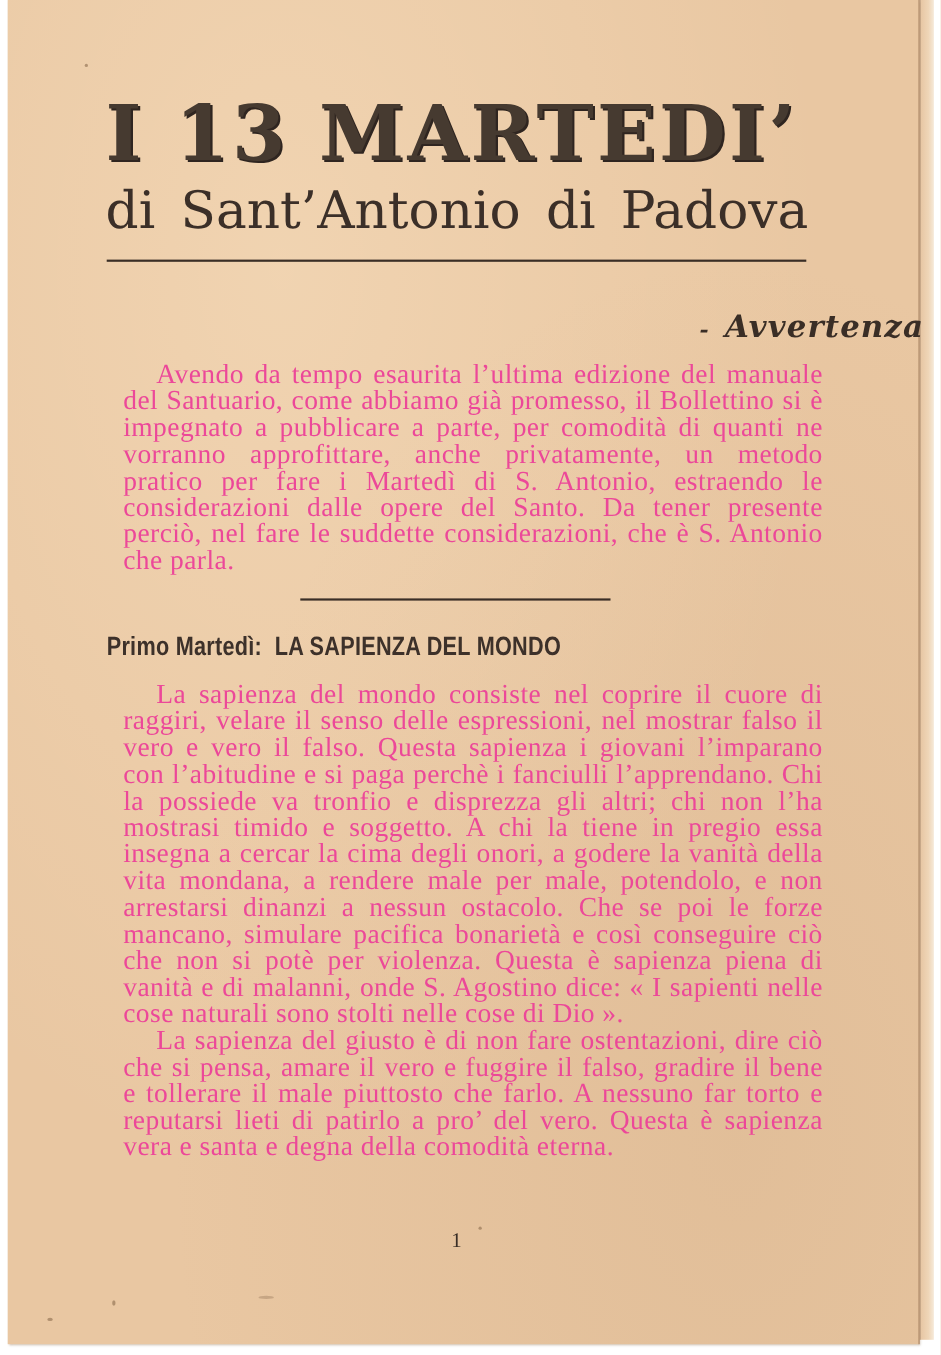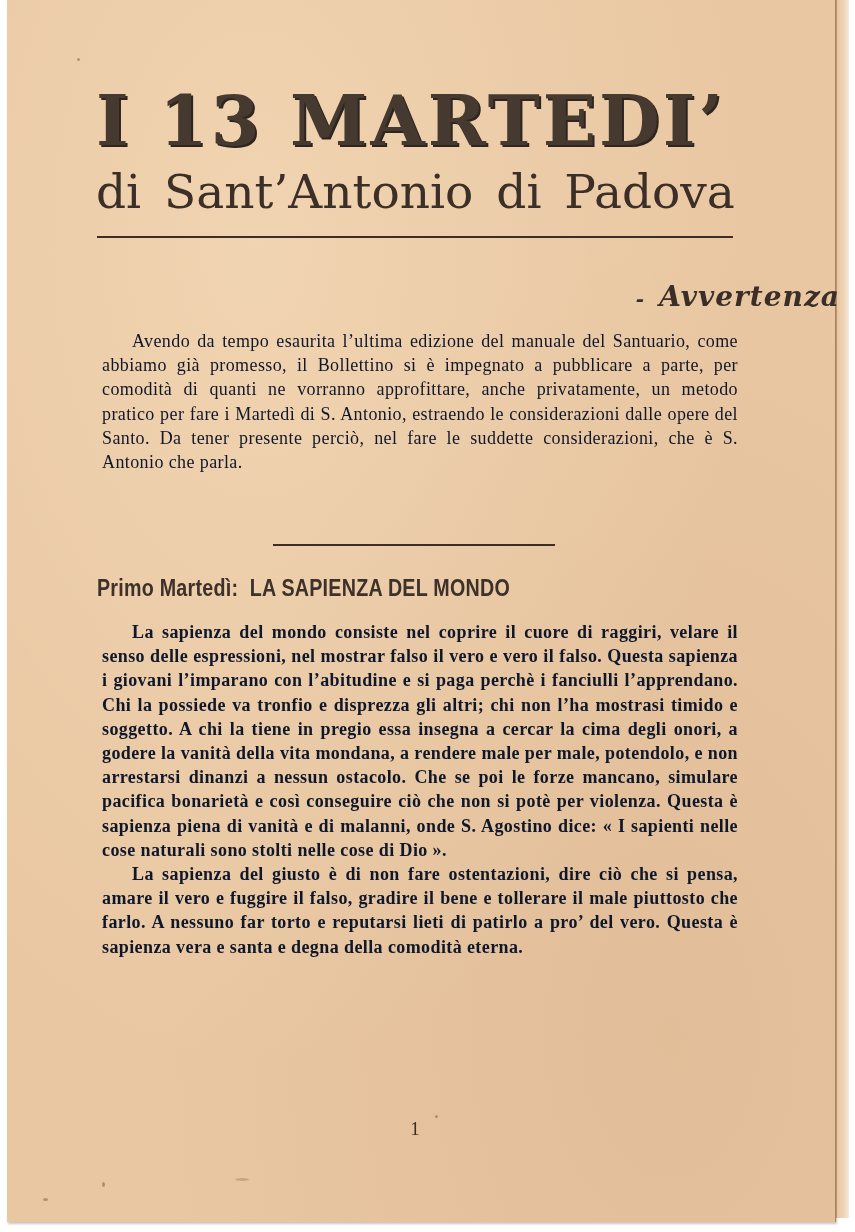--- a/index.html
+++ b/index.html
@@ -93,26 +93,26 @@
       color: #3a2e26;
       letter-spacing: 1px;
     }
     .section-heading .dot {
       font-size: 20px;
       margin-right: 14px;
       vertical-align: middle;
     }
     .body-text {
       position: absolute;
-      left: 102px;
+      left: 112px;
       width: 636px;
       font-family: "Liberation Serif", serif;
-      font-size: 18px;
+      font-size: 25px;
       line-height: 24.2px;
-      color: #0f172a;
+      color: #ec4899;
       text-align: justify;
       letter-spacing: 0.4px;
     }
     .body-text p {
       margin: 0;
       text-indent: 30px;
     }
     .warning-text { top: 329px; }
     .rule-mid {
       position: absolute;
@@ -129,21 +129,21 @@
       font-family: "Liberation Sans", sans-serif;
       font-weight: bold;
       font-size: 24px;
       color: #3d312a;
       white-space: nowrap;
       transform: scaleX(0.82);
       transform-origin: left center;
       letter-spacing: 0.3px;
     }
     .chapter-heading .label { margin-right: 14px; }
-    .chapter-text { top: 620px; font-weight: bold; }
+    .chapter-text { top: 620px; }
     .chapter-text p + p { margin-top: 0; }
     .page-number {
       position: absolute;
       left: 0;
       top: 1118px;
       width: 830px;
       text-align: center;
       font-family: "Liberation Serif", serif;
       font-size: 19px;
       color: #3a2e26;

